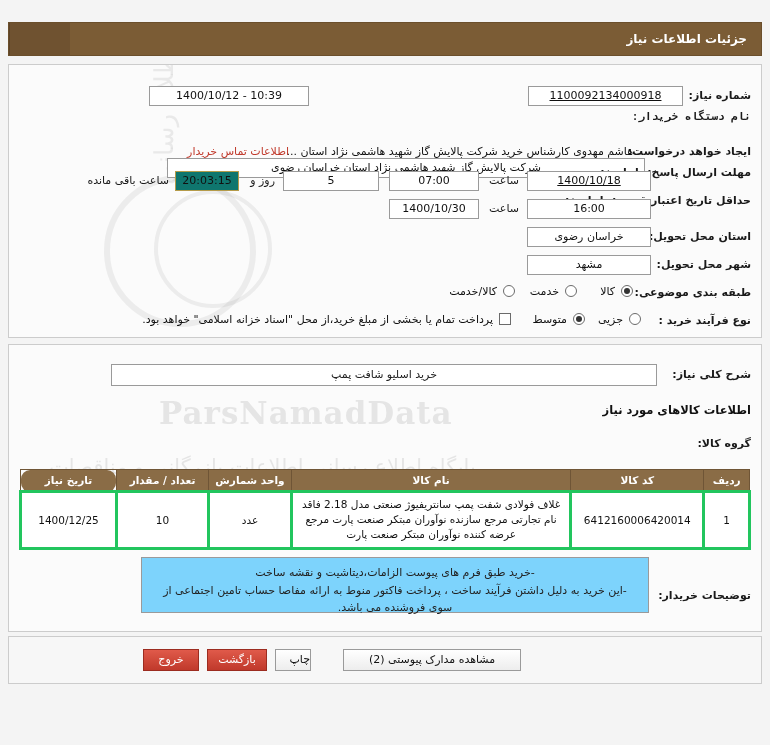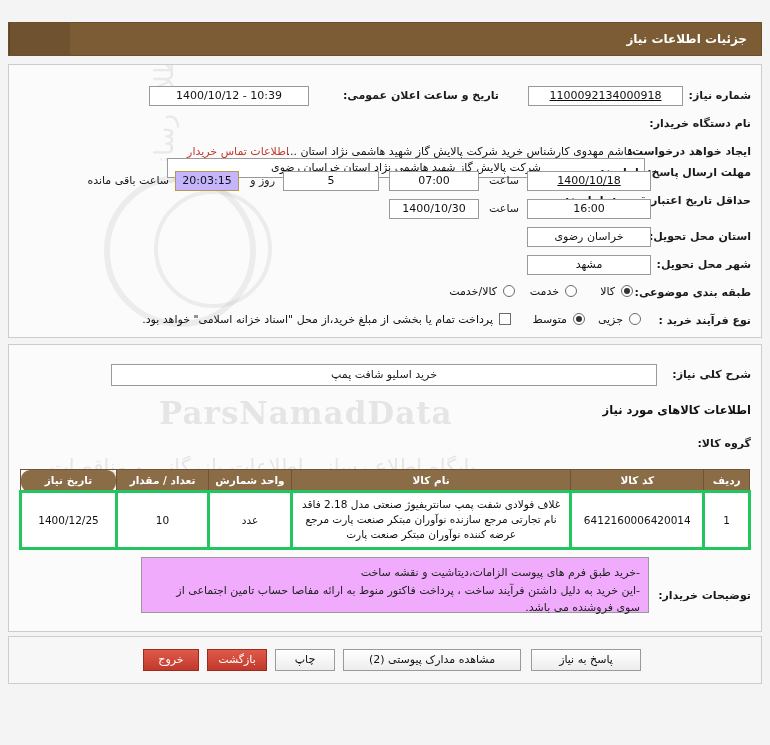--- a/index.html
+++ b/index.html
@@ -107,21 +107,21 @@
     box-sizing: border-box;
     height: 20px;
     line-height: 18px;
     text-align: center;
     font-size: 11px;
     color: #111;
     white-space: nowrap;
     overflow: hidden;
   }
   .fld.ltr { direction: ltr; }
-  .fld.yellow { background: #c4b5fd; border-color: #b59b4a; }
+  .fld.yellow { background: #0f766e; border-color: #b59b4a; }
   .plain {
     position: absolute;
     font-size: 11px;
     color: #111;
     white-space: nowrap;
   }
   .link {
     position: absolute;
     font-size: 11px;
     color: #c0392b;
@@ -192,26 +192,26 @@
     text-align: center;
     background: #fff;
     color: #111;
     vertical-align: middle;
   }
   td.namecell { text-align: center; line-height: 1.45; }
 
   .notebox {
     position: absolute;
     border: 1px solid #9a9a9a;
-    background: #f0abfc;
+    background: #7dd3fc;
     box-sizing: border-box;
     padding: 6px 8px;
     font-size: 11px;
     line-height: 1.6;
-    text-align: right;
+    text-align: center;
   }
 
   
   .btn {
     position: absolute;
     height: 22px;
     line-height: 20px;
     border: 1px solid #9a9a9a;
     background: linear-gradient(#ffffff, #ededed);
     font-size: 11px;
@@ -241,24 +241,23 @@
 
     <div class="watermark">
       <div class="wm-circ wm-c1"></div>
       <div class="wm-circ wm-c2"></div>
       <div class="wm-vert">مرکز اطلاع رسانی</div>
     </div>
 
     <div class="lbl" style="right:10px; top:24px; width:70px;">شماره نیاز:</div>
     <div class="fld ltr" style="right:78px; top:21px; width:155px;text-decoration:underline;">1100092134000918</div>
 
-    <div class="lbl" style="right:262px; top:24px; width:180px;">تاریخ و ساعت اعلان عمومی:</div>
     <div class="fld ltr" style="right:452px; top:21px; width:160px;">1400/10/12 - 10:39</div>
 
-    <div class="lbl" style="right:10px; top:52px; width:100px;">نام دستگاه خریدار:</div>
+    <div class="lbl" style="right:10px; top:45px; width:100px;font-family:Liberation Mono, monospace;">نام دستگاه خریدار:</div>
     <div class="fld" style="right:116px; top:49px; width:478px;margin-top:44px;">شرکت پالایش گاز شهید هاشمی نژاد   استان خراسان رضوی</div>
 
     <div class="lbl" style="right:10px; top:80px; width:112px;">ایجاد خواهد درخواست:</div>
     <div class="plain" style="right:128px; top:80px;">هاشم مهدوی کارشناس خرید شرکت پالایش گاز شهید هاشمی نژاد   استان ...</div>
     <div class="link" style="right:472px; top:80px;">اطلاعات تماس خریدار</div>
 
     <div class="lbl" style="right:10px; top:100px; width:92px; line-height:1.5;">مهلت ارسال پاسخ: تا تاریخ:</div>
     <div class="fld ltr" style="right:110px; top:106px; width:124px;text-decoration:underline;">1400/10/18</div>
     <div class="lbl lbl-n" style="right:242px; top:109px;">ساعت</div>
     <div class="fld ltr" style="right:282px; top:106px; width:90px;">07:00</div>
@@ -340,18 +339,17 @@
     <div class="notebox" style="right:112px; top:212px; width:508px; height:56px;">
       <div>-خرید طبق فرم های پیوست الزامات،دیتاشیت و نقشه ساخت</div>
       <div>-این خرید به دلیل داشتن فرآیند ساخت ، پرداخت فاکتور منوط به ارائه مفاصا حساب تامین اجتماعی از</div>
       <div>سوی فروشنده می باشد.</div>
     </div>
   </div>
 
   <div class="panel" id="panel-bot">
     <div class="btn red" style="left:134px; top:12px; width:56px;">خروج</div>
     <div class="btn red" style="left:198px; top:12px; width:60px;">بازگشت</div>
-    <div class="btn" style="left:266px; top:12px; width:60px;">چاپ</div>
+    <div class="btn" style="left:266px; top:12px; width:36px;text-align:right;">چاپ</div>
     <div class="btn" style="left:334px; top:12px; width:178px;">مشاهده مدارک پیوستی (2)</div>
-    <div class="btn" style="left:522px; top:12px; width:110px;">پاسخ به نیاز</div>
   </div>
 
 </div>
 
 </body></html>

